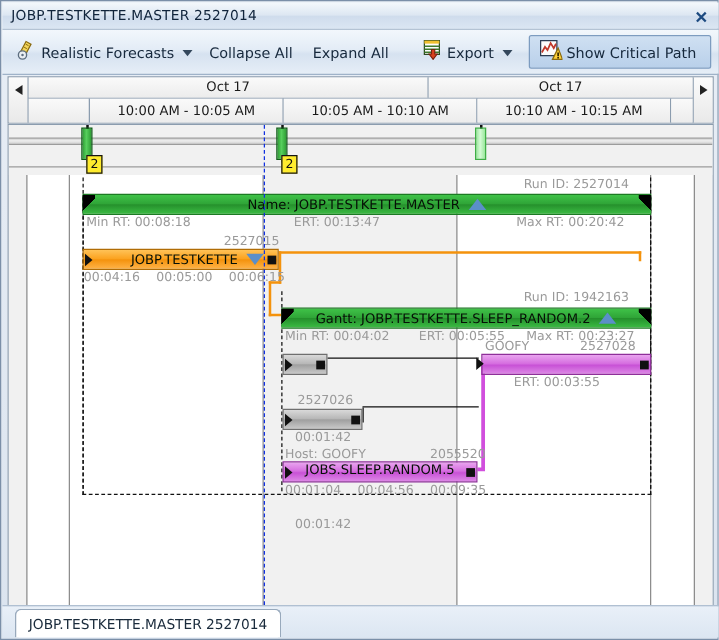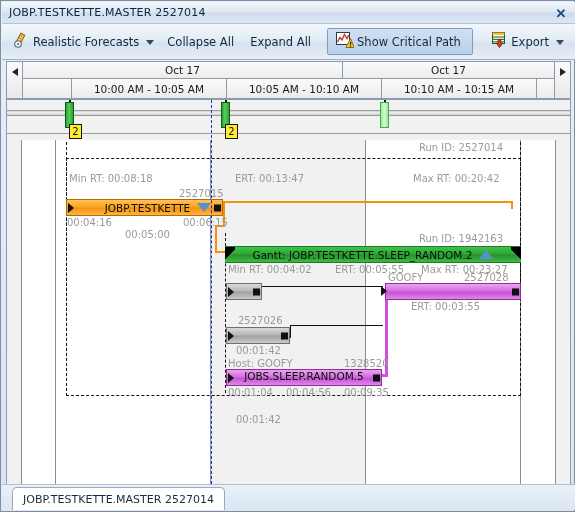--- a/index.html
+++ b/index.html
@@ -243,49 +243,49 @@
       <span class="lbl">Realistic Forecasts</span>
       <span class="caret"></span>
     </div>
 
     <div class="tb-item" id="collapse-all-btn">
       <span class="lbl">Collapse All</span>
     </div>
 
     <div class="tb-item" id="expand-all-btn">
       <span class="lbl">Expand All</span>
-    </div>
-
-    <div class="tb-item" id="critical-path-btn">
-      <span class="ico">
-        <svg width="18" height="16" viewBox="0 0 18 16">
-          <rect x="0.5" y="0.5" width="13" height="12" fill="#fcfcfc" stroke="#2a3b52" stroke-width="1"></rect>
-          <polyline points="1.5,10 4,5.5 6,8 8.5,2.5 11,6.5 12.8,3" fill="none" stroke="#c0392b" stroke-width="1.4"></polyline>
-          <polygon points="10,15.5 14.5,6.5 18,15.5" fill="#ffd23a" stroke="#8a6b10" stroke-width="1"></polygon>
-          <rect x="13.8" y="10" width="1.4" height="3" fill="#3a2b00"></rect>
-          <rect x="13.8" y="13.6" width="1.4" height="1.2" fill="#3a2b00"></rect>
-        </svg>
-      </span>
-      <span class="lbl">Show Critical Path</span>
     </div>
 
     <div class="tb-item" id="export-btn">
       <span class="ico">
         <svg width="17" height="16" viewBox="0 0 17 16">
           <rect x="1.5" y="0.5" width="12" height="11" fill="#fdfdfd" stroke="#2e4a22" stroke-width="1"></rect>
           <rect x="1.5" y="0.5" width="12" height="2.4" fill="#f0c02e"></rect>
           <line x1="1.5" y1="5" x2="13.5" y2="5" stroke="#3d7a2c" stroke-width="1.2"></line>
           <line x1="1.5" y1="7.4" x2="13.5" y2="7.4" stroke="#3d7a2c" stroke-width="1.2"></line>
           <line x1="1.5" y1="9.8" x2="13.5" y2="9.8" stroke="#3d7a2c" stroke-width="1.2"></line>
           <polygon points="8.5,15.5 5.3,11.2 7.2,11.2 7.2,7.6 9.8,7.6 9.8,11.2 11.7,11.2" fill="#d9411e" stroke="#7a2210" stroke-width="0.9"></polygon>
         </svg>
       </span>
       <span class="lbl">Export</span>
       <span class="caret"></span>
     </div>
+
+    <div class="tb-item" id="critical-path-btn">
+      <span class="ico">
+        <svg width="18" height="16" viewBox="0 0 18 16">
+          <rect x="0.5" y="0.5" width="13" height="12" fill="#fcfcfc" stroke="#2a3b52" stroke-width="1"></rect>
+          <polyline points="1.5,10 4,5.5 6,8 8.5,2.5 11,6.5 12.8,3" fill="none" stroke="#c0392b" stroke-width="1.4"></polyline>
+          <polygon points="10,15.5 14.5,6.5 18,15.5" fill="#ffd23a" stroke="#8a6b10" stroke-width="1"></polygon>
+          <rect x="13.8" y="10" width="1.4" height="3" fill="#3a2b00"></rect>
+          <rect x="13.8" y="13.6" width="1.4" height="1.2" fill="#3a2b00"></rect>
+        </svg>
+      </span>
+      <span class="lbl">Show Critical Path</span>
+    </div>
   </div>
 
   <div id="tl-wrap">
     <div id="tl-corner">
       <span class="arr-l"></span>
     </div>
     <div id="tl-right">
       <span class="arr-r"></span>
     </div>
 
@@ -325,33 +325,39 @@
     <div class="mstick" style="left:218px;top:0px;height:30px"></div>
     <div class="milestone" style="left:214px;top:2px"></div>
     <div class="badge" style="left:218px;top:24px">2</div>
 
     <div class="mstick" style="left:377px;top:0px;height:26px"></div>
     <div class="milestone light" style="left:373px;top:2px"></div>
 
     <div class="dashbox" style="left:59px;top:58px;width:455px;height:238px;"></div>
 
     <div class="meta" style="left:412px;top:42px">Run ID: 2527014</div>
+    <div class="bar bar-green" style="left:59px;top:55px;width:455px;height:17px;">
+      <div class="cap-l"></div>
+      <div class="cap-r"></div>
+      <span class="bar-label">Name: JOBP.TESTKETTE.MASTER</span>
+      <span class="tri-up"></span>
+    </div>
     <div class="meta" style="left:62px;top:73px">Min RT: 00:08:18</div>
     <div class="meta" style="left:228px;top:73px">ERT: 00:13:47</div>
     <div class="meta" style="left:406px;top:73px">Max RT: 00:20:42</div>
 
     <div class="meta" style="left:172px;top:88px">2527015</div>
     <div class="bar bar-orange" style="left:59px;top:99px;width:157px;height:17px;">
       <div class="arrow-head-l"></div>
       <div class="sq-r"></div>
       <span class="bar-label">JOBP.TESTKETTE</span>
       <span class="tri-dn"></span>
     </div>
     <div class="meta" style="left:60px;top:117px">00:04:16</div>
-    <div class="meta" style="left:118px;top:129px">00:05:00</div>
+    <div class="meta" style="left:118px;top:117px">00:05:00</div>
     <div class="meta" style="left:176px;top:117px">00:06:15</div>
 
     <div class="conn-o" style="left:216px;top:101px;width:290px;height:2px;"></div>
     <div class="conn-o" style="left:504px;top:101px;width:2px;height:8px;"></div>
     <div class="conn-o" style="left:216px;top:101px;width:2px;height:26px;"></div>
     <div class="conn-o" style="left:208px;top:125px;width:10px;height:2px;"></div>
     <div class="conn-o" style="left:208px;top:125px;width:2px;height:28px;"></div>
     <div class="conn-o" style="left:208px;top:151px;width:12px;height:2px;"></div>
 
     <div class="meta" style="left:412px;top:133px">Run ID: 1942163</div>
@@ -398,21 +404,21 @@
     <div class="bar bar-gray" style="left:219px;top:227px;width:64px;height:17px;">
       <div class="arrow-head-l"></div>
       <div class="sq-r"></div>
     </div>
     <div class="meta" style="left:229px;top:245px">00:01:42</div>
 
     <div class="conn" style="left:283px;top:226px;width:1px;height:12px;"></div>
     <div class="conn" style="left:283px;top:225px;width:93px;height:1px;"></div>
 
     <div class="meta" style="left:221px;top:258px">Host: GOOFY</div>
-    <div class="meta" style="left:337px;top:258px">1328520</div>
+    <div class="meta" style="left:337px;top:258px">2055520</div>
 
     <div class="bar bar-purple" style="left:219px;top:269px;width:156px;height:17px;">
       <div class="arrow-head-l"></div>
       <div class="sq-r"></div>
       <span class="bar-label">JOBS.SLEEP.RANDOM.5</span>
     </div>
     <div class="meta" style="left:221px;top:287px">00:01:04</div>
     <div class="meta" style="left:279px;top:287px">00:04:56</div>
     <div class="meta" style="left:337px;top:287px">00:09:35</div>
 

